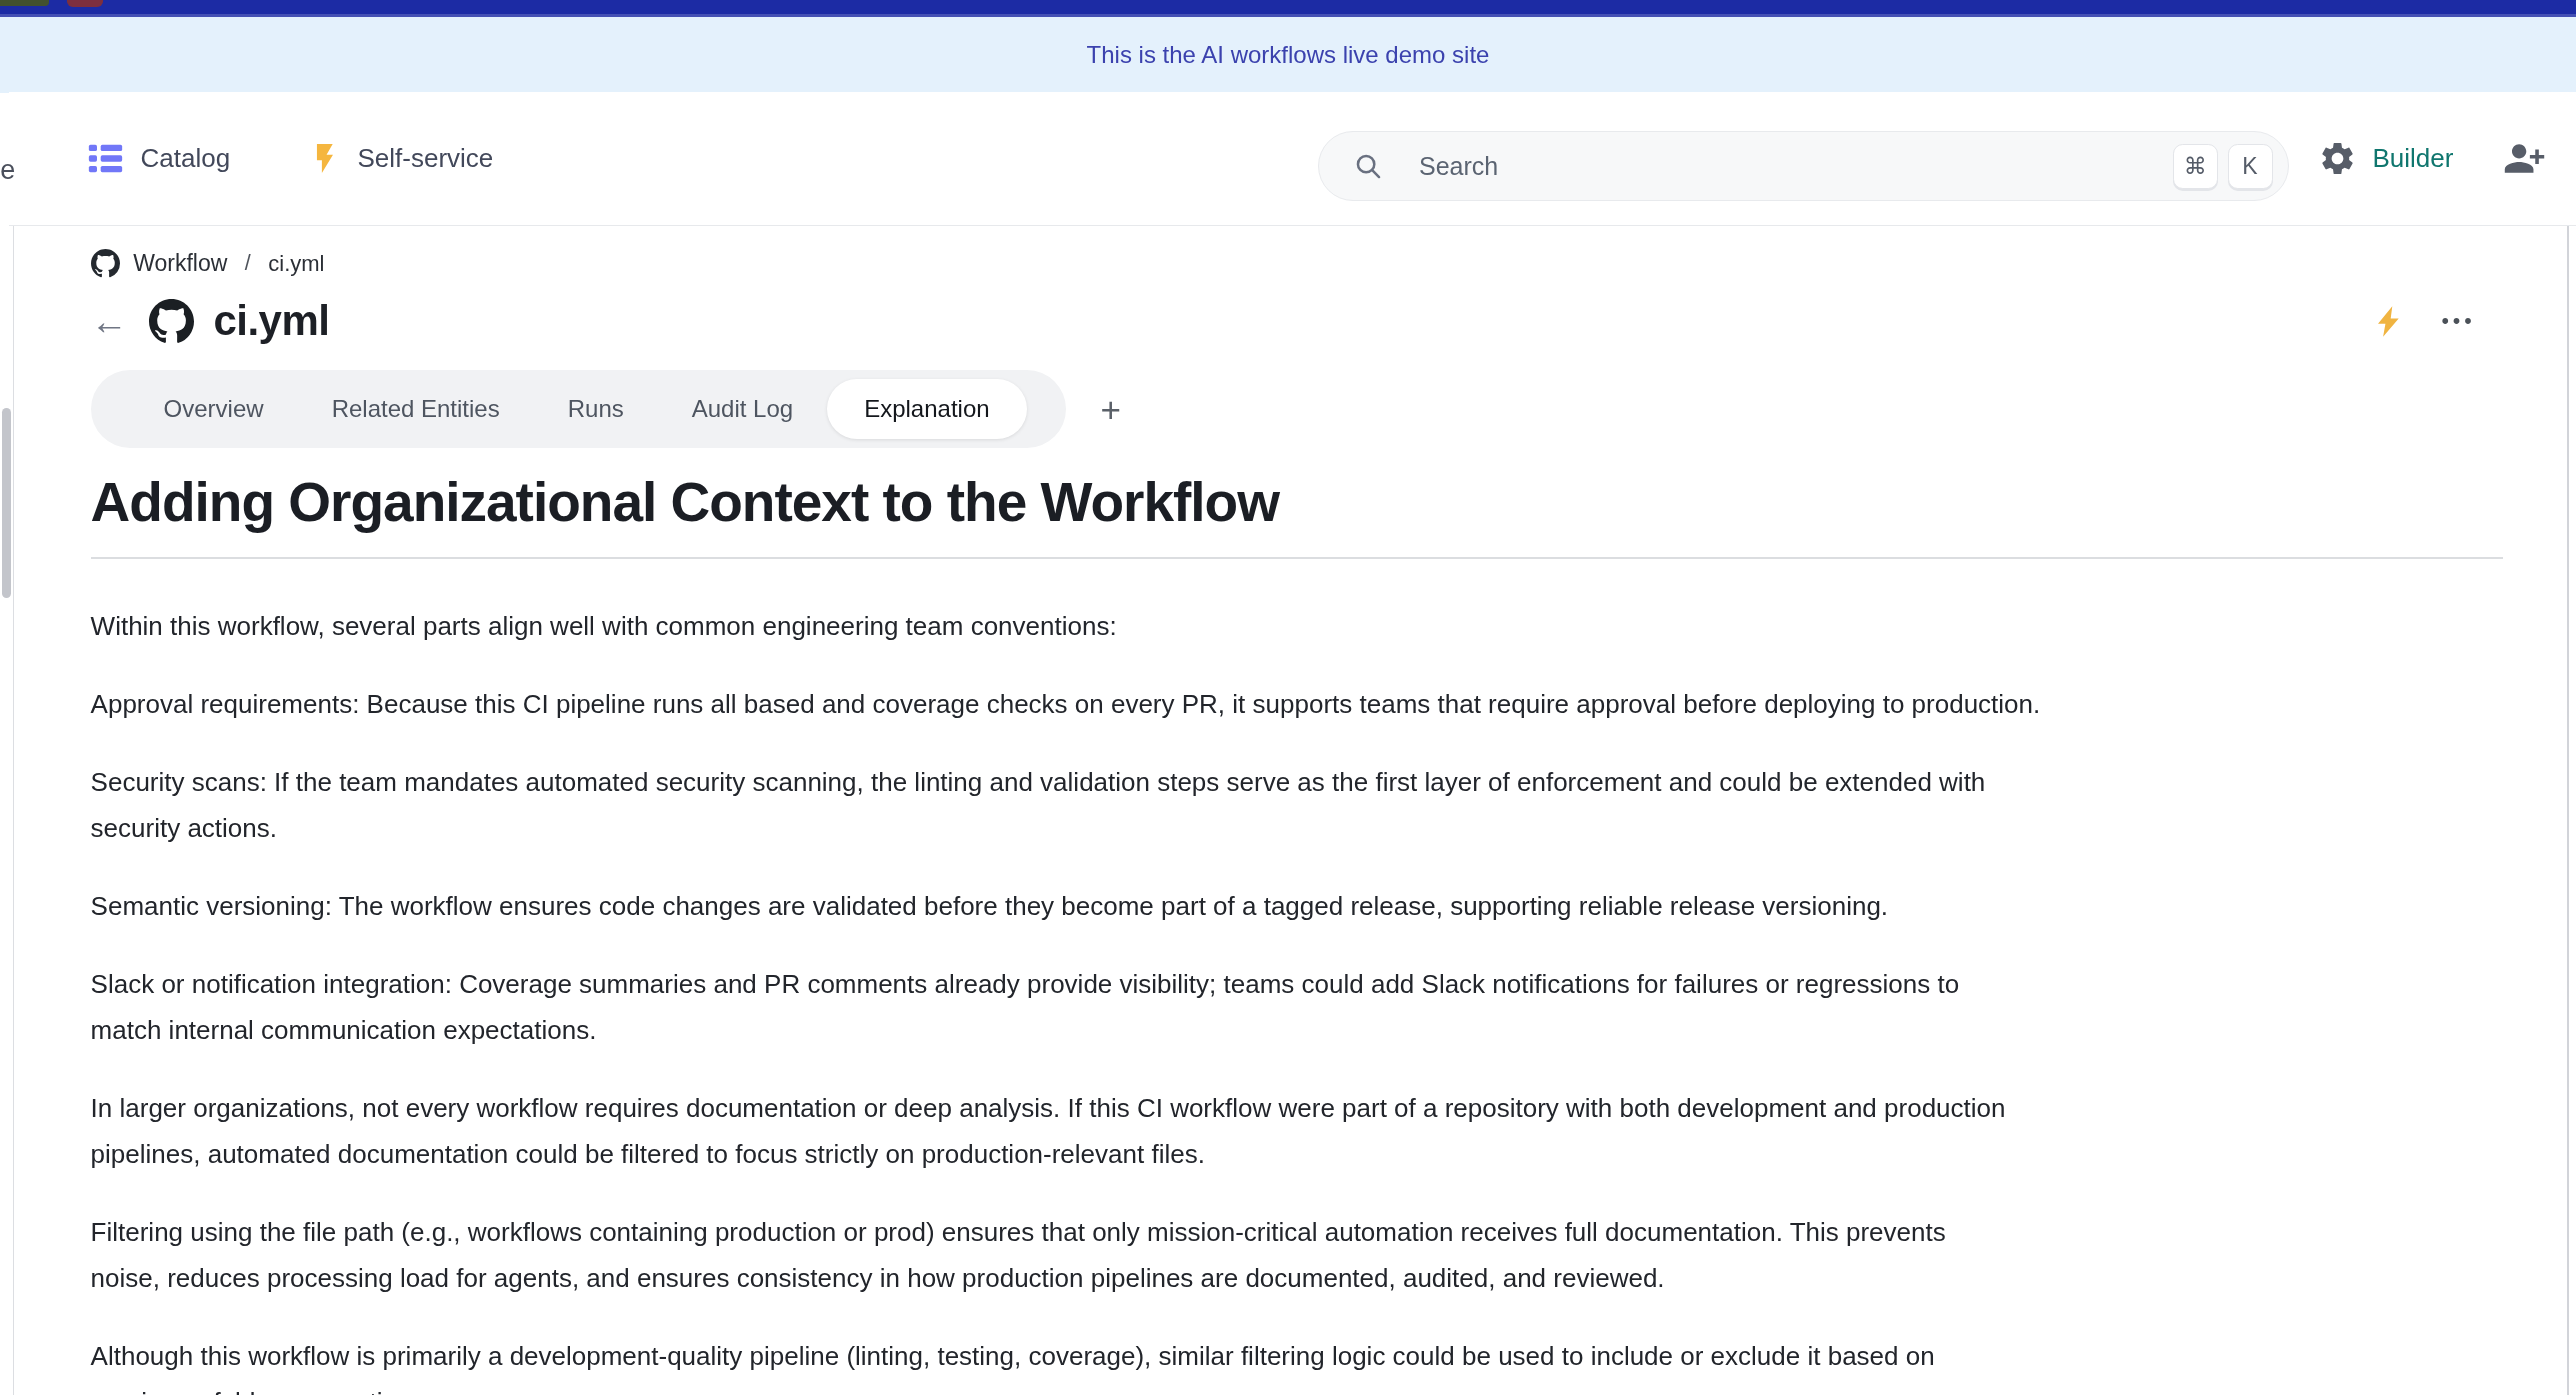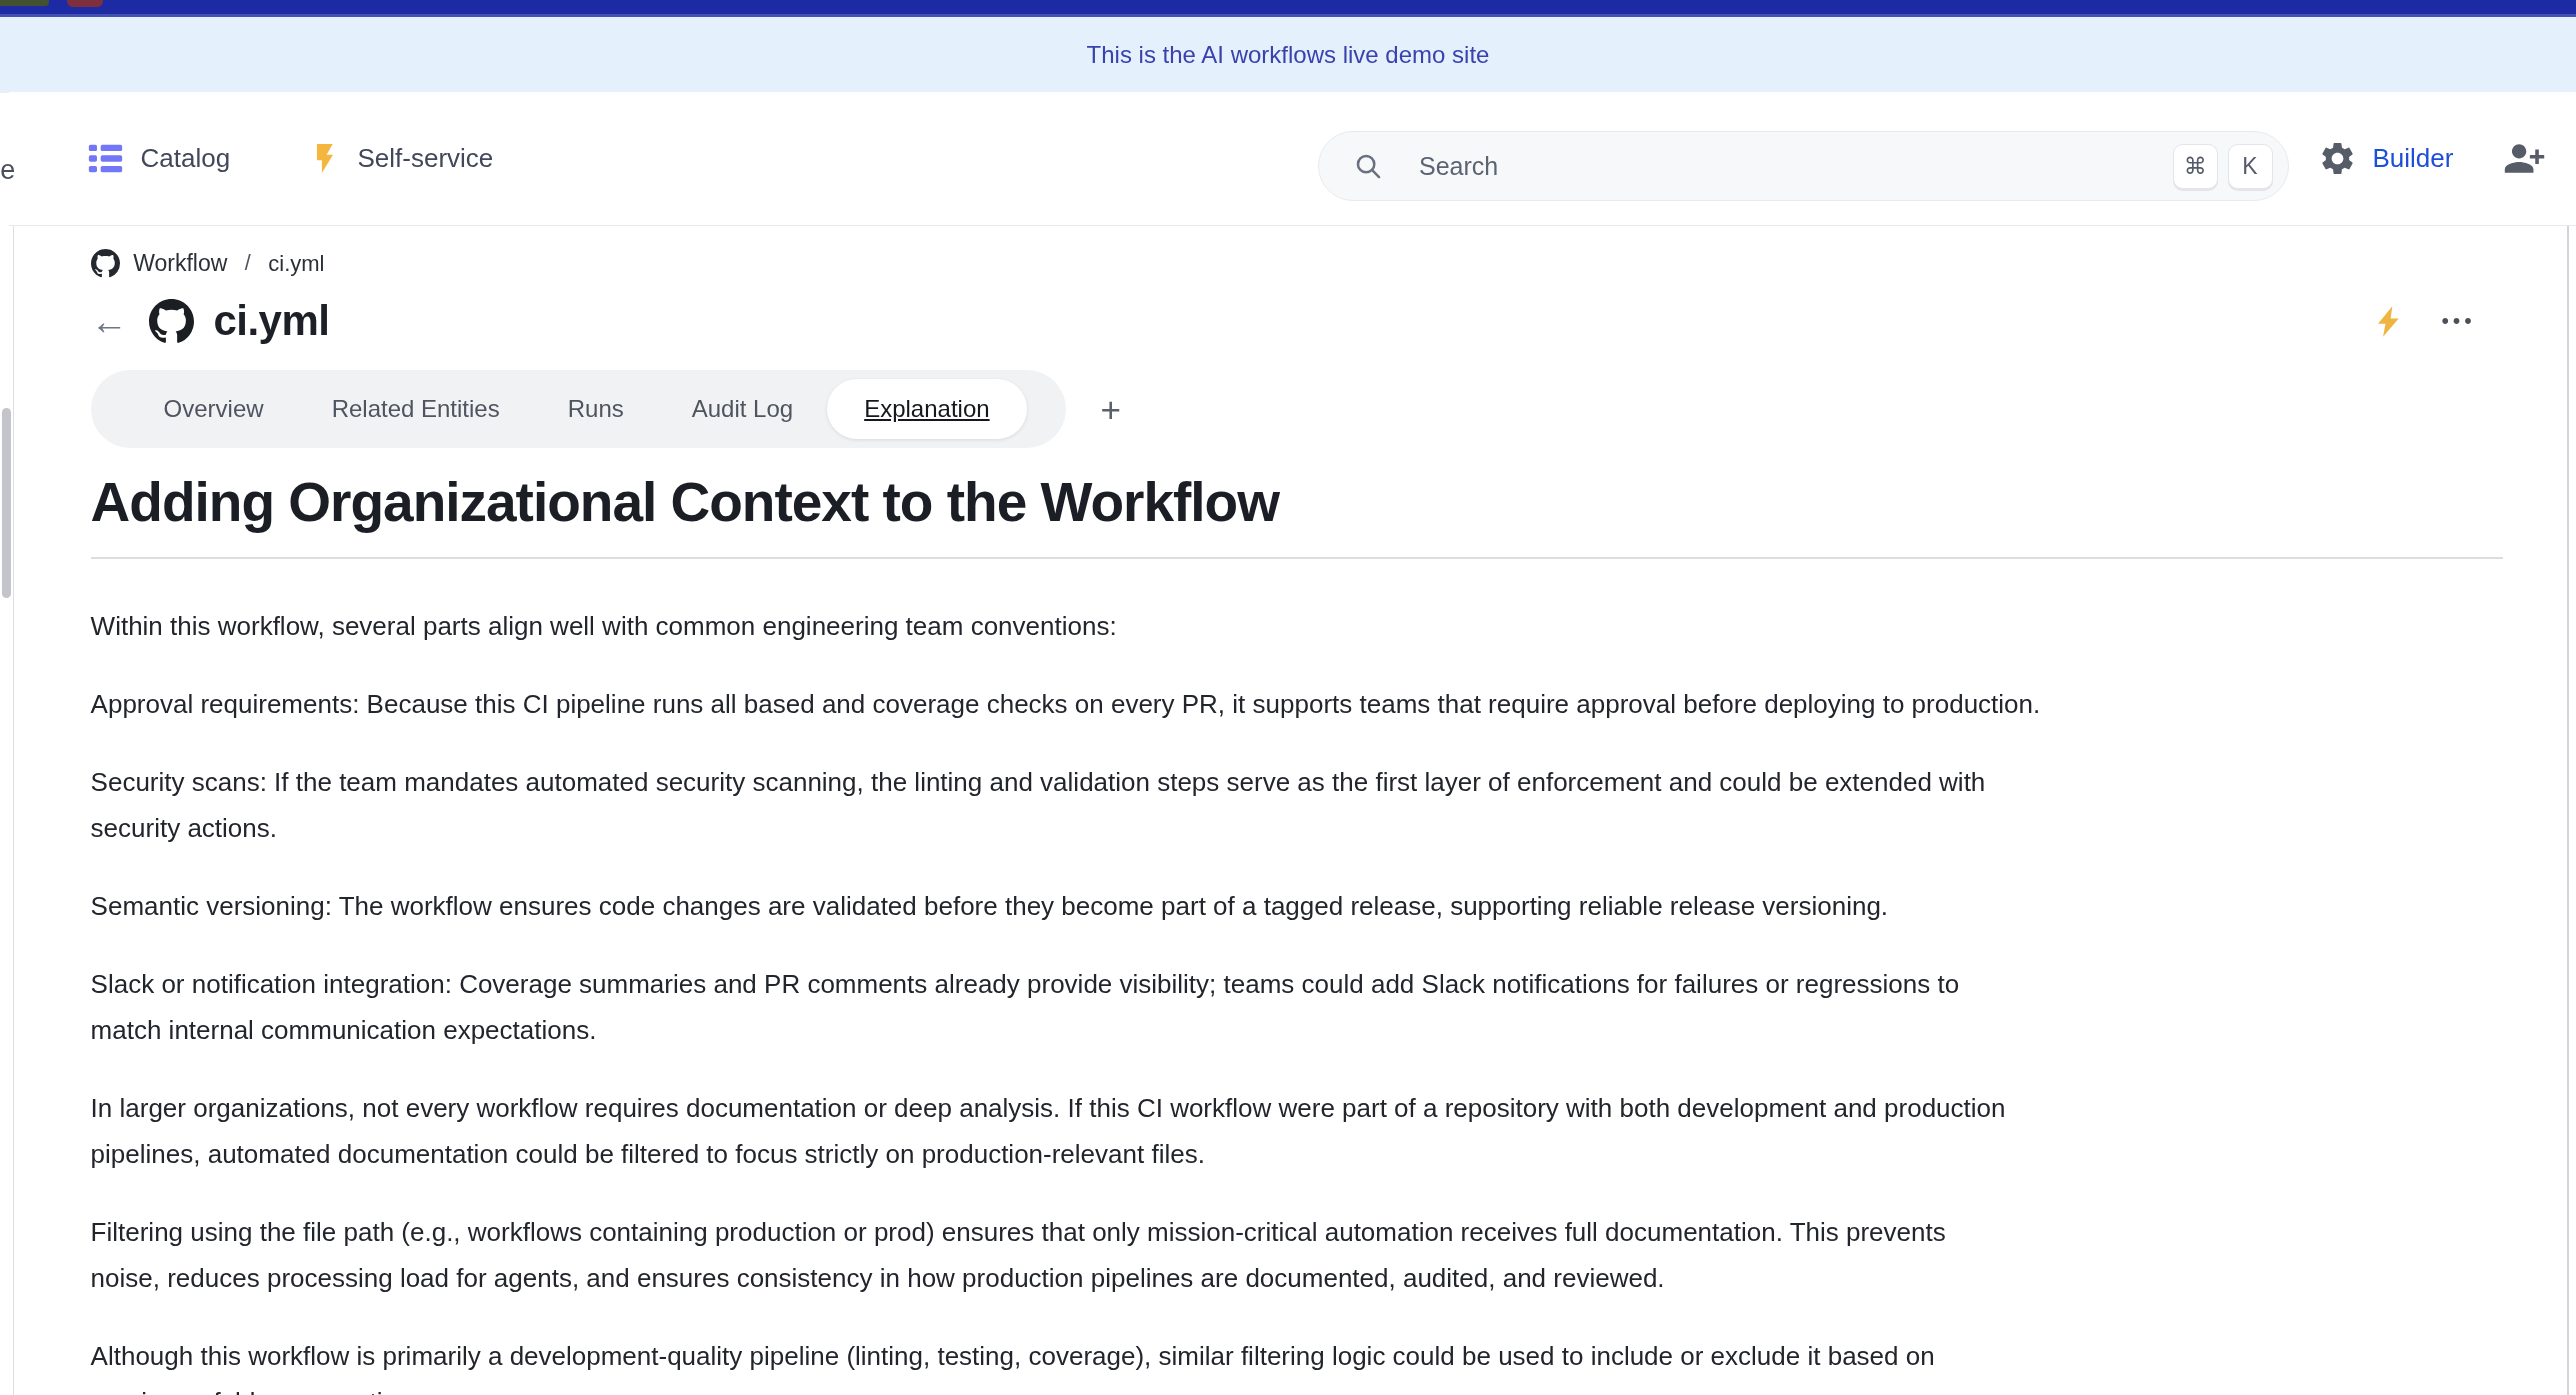--- a/index.html
+++ b/index.html
@@ -30,21 +30,21 @@
              background:#f7f8f9;border:1.9px solid #e8eaed;border-radius:36px;
              display:flex;align-items:center;padding:0 15.5px 0 35px;}
   .searchbox input{flex:1;border:none;outline:none;background:transparent;margin-left:34px;
                    font-size:25px;color:#333;font-family:inherit;}
   .searchbox input::placeholder{color:#5b6472;opacity:1;}
   .keycap{width:45px;height:45px;background:#fff;border:1.9px solid #e3e5e9;border-radius:9.7px;
           box-shadow:0 1.9px 0 #e3e5e9;display:flex;align-items:center;justify-content:center;
           font-size:23px;color:#555c68;box-sizing:border-box;margin-left:9.7px;}
 
   .builder{position:absolute;left:2309px;top:0;height:132px;display:flex;align-items:center;gap:15.5px;cursor:pointer;}
-  .builder .lbl{font-size:26px;color:#1d4ed8;font-weight:500;}
+  .builder .lbl{font-size:26px;color:#0f766e;font-weight:500;}
   .invite{position:absolute;left:2494px;top:45px;cursor:pointer;}
 
   
   .gutter{position:absolute;left:0;top:226px;width:13.6px;height:1170px;border-right:1.9px solid #dcdee2;box-sizing:border-box;background:#fff;}
   .thumb{position:absolute;left:1.9px;top:182px;width:8.7px;height:190px;background:#c3c5cb;border-radius:4.9px;}
   .right-edge{position:absolute;left:2567px;top:226px;width:1.9px;height:1170px;background:#d2d4d9;}
 
   .content{position:absolute;left:13.6px;top:226px;width:2554px;padding-left:77px;box-sizing:border-box;}
 
   
@@ -60,21 +60,21 @@
   .etitle{margin-left:19.4px;font-size:42px;font-weight:700;color:#1d2026;letter-spacing:-0.5px;}
   .ehead .spacer{flex:1;}
   .eactions{display:flex;align-items:center;gap:35px;}
   .more{font-size:21.4px;letter-spacing:3.9px;color:#4b5158;cursor:pointer;}
 
   
   .tabsrow{margin-top:25px;display:flex;align-items:center;}
   .tabbar{display:inline-flex;align-items:center;background:#f1f2f4;border-radius:39px;height:70px;padding:4px 39px;}
   .tab{padding:0 34px;font-size:24px;color:#4e5560;line-height:70px;cursor:pointer;white-space:nowrap;}
   .tab.active{background:#fff;border-radius:31px;line-height:60px;height:60px;padding:0 37px;
-              color:#14171c;font-weight:500;box-shadow:0 1px 3.9px rgba(0,0,0,0.10);text-decoration:underline;}
+              color:#14171c;font-weight:500;box-shadow:0 1px 3.9px rgba(0,0,0,0.10);}
   .addtab{margin-left:35px;font-size:35px;color:#5a6068;cursor:pointer;line-height:1;}
 
   
   .article{width:2419px;}
   .article h1{margin:21.4px 0 0 0;font-size:55px;font-weight:700;color:#1b1e24;letter-spacing:-1px;}
   .divider{margin-top:23px;height:1.9px;background:#dbdde0;width:2412px;}
   .article p{margin:32px 0 0 0;font-size:26px;line-height:46px;color:#22252b;white-space:pre-line;}
   .article p:first-of-type{margin-top:44px;}
 
   .icon{display:inline-flex;}

